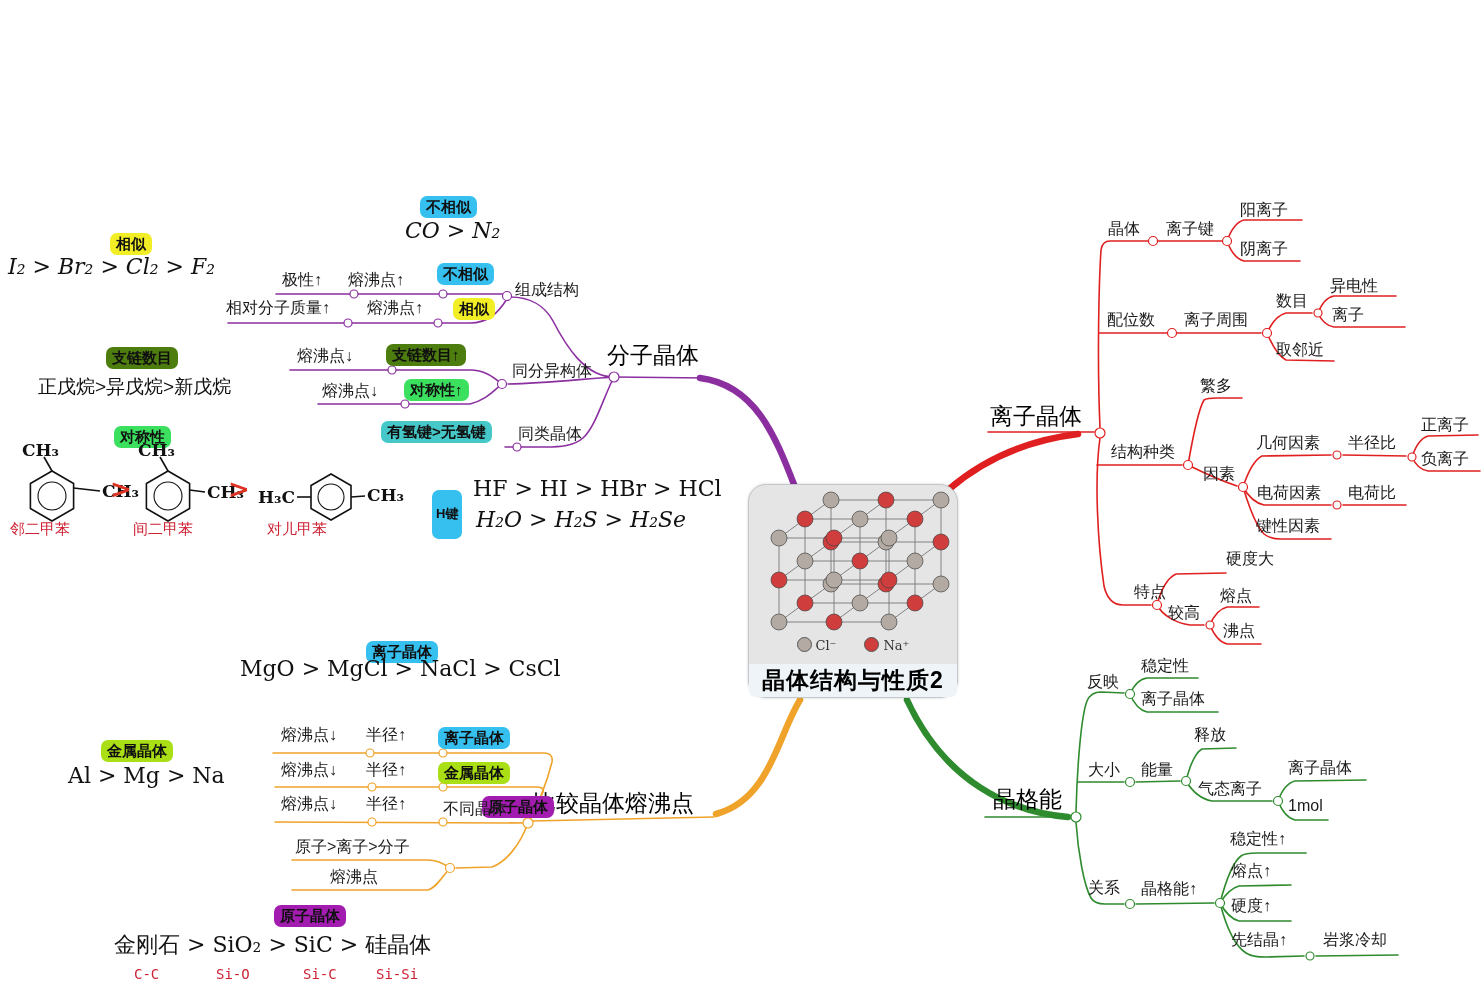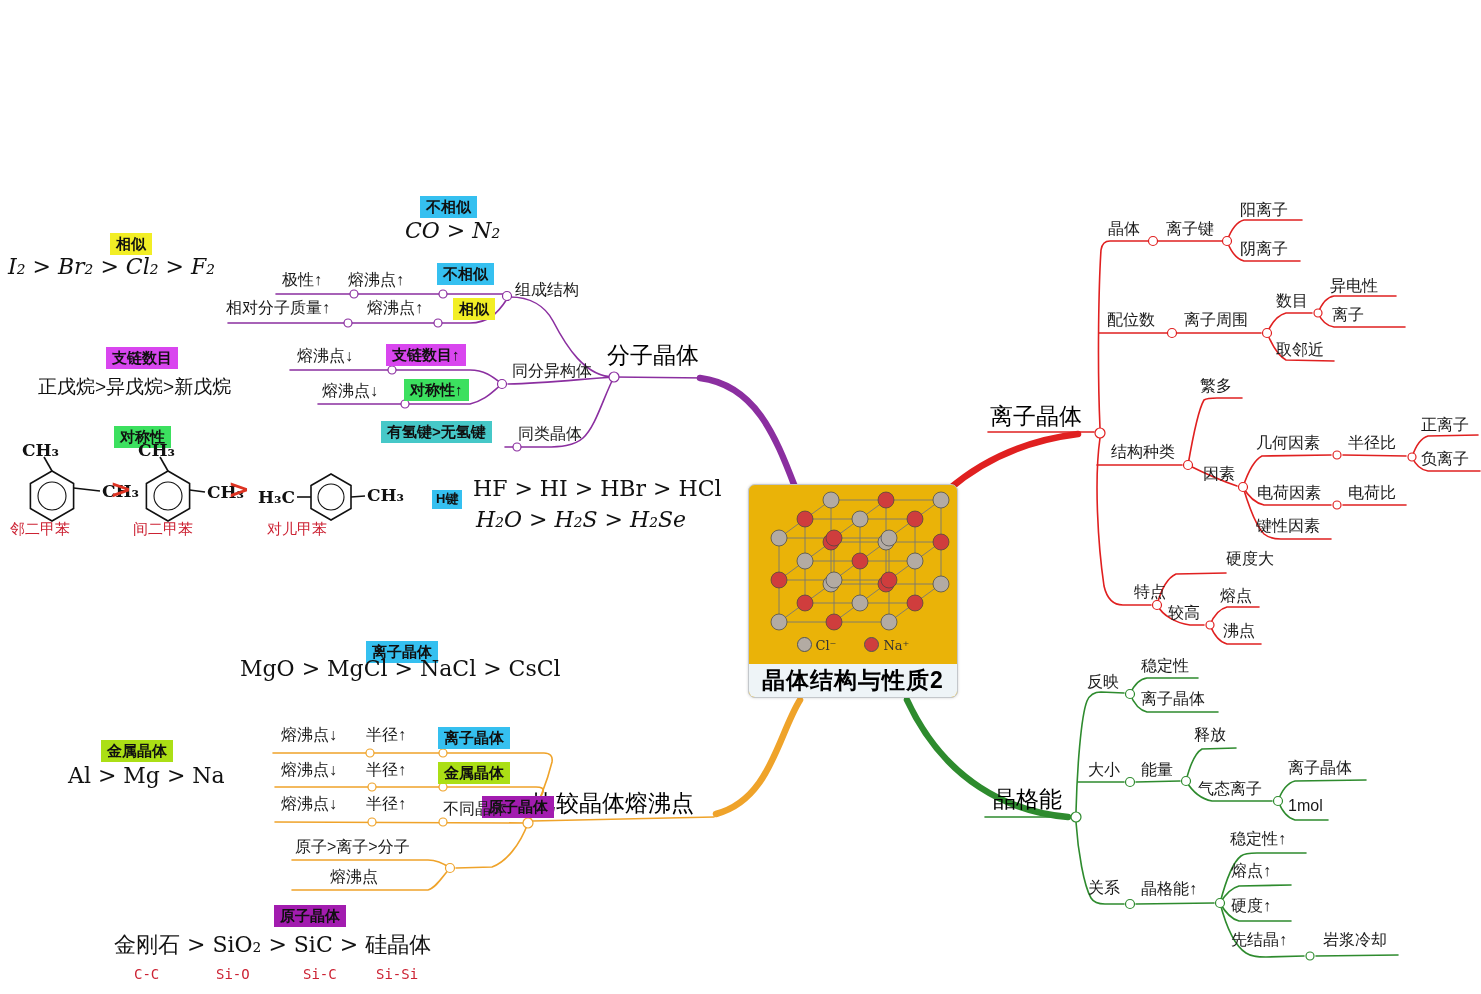--- a/index.html
+++ b/index.html
@@ -2,41 +2,41 @@
 <html><head>
 <meta charset="utf-8">
 <style>
   html,body{margin:0;padding:0;background:#fff;}
   .stage{position:relative;width:1481px;height:994px;background:#ffffff;overflow:hidden;
          font-family:"Liberation Sans",sans-serif;}
   svg.wire{position:absolute;left:0;top:0;}
   .node{position:absolute;font-size:16px;color:#1a1a1a;white-space:nowrap;line-height:1.15;}
   .big{font-size:23px;color:#000;}
   .badge{position:absolute;font-size:15px;font-weight:bold;color:#101010;padding:1px 6px;
-         white-space:nowrap;line-height:1.3;}
-  .small-badge{font-size:13px;padding:1px 4px;}
+         white-space:nowrap;line-height:1.3;border-radius:7px;}
+  .small-badge{font-size:13px;padding:16px 4px;}
   .c-cyan{background:#35c0f0;}
   .c-yellow{background:#f2ee25;}
-  .c-olive{background:#d946ef;}
+  .c-olive{background:#4d7c0f;}
   .c-green{background:#3ce05f;}
   .c-teal{background:#46c8c8;}
   .c-lime{background:#abdf15;}
   .c-mint{background:#a21caf;margin-left:44px;}
   .formula{position:absolute;font-family:"DejaVu Serif",serif;font-size:22px;color:#111;
            white-space:nowrap;}
   .it{font-style:italic;}
   .cjkf{position:absolute;font-size:19px;color:#111;white-space:nowrap;}
   .chem{position:absolute;font-family:"DejaVu Serif",serif;font-weight:bold;font-size:17px;
         color:#111;white-space:nowrap;}
   .gt{position:absolute;font-family:"DejaVu Serif",serif;font-weight:bold;font-size:26px;
       color:#dd3322;white-space:nowrap;}
   .redlab{position:absolute;font-size:15px;color:#cc2233;white-space:nowrap;}
   .mono{font-family:"DejaVu Sans Mono",monospace;font-size:14px;}
-  .card{position:absolute;left:748px;top:484px;width:208px;height:212px;background:#eab308;
-        border:1px solid #c3c7cb;border-radius:7px;box-shadow:0 0 3px rgba(0,0,0,.18);}
+  .card{position:absolute;left:748px;top:484px;width:208px;height:212px;background:#e5e5e5;
+        border:1px solid #c3c7cb;border-radius:18px;box-shadow:0 0 3px rgba(0,0,0,.18);}
   .card svg{display:block;margin:6px auto 0;}
   .legend{position:absolute;left:0;top:152px;width:100%;display:flex;justify-content:center;
           gap:28px;font-size:13px;color:#333;font-family:"DejaVu Serif",serif;}
   .legend .dot{display:inline-block;width:13px;height:13px;border-radius:50%;margin-right:4px;
                vertical-align:-2px;border:1px solid #555;}
   .dot-cl{background:#b3aba3;}
   .dot-na{background:#cf3d3d;}
   .ctitle{position:absolute;left:0;bottom:0;width:100%;height:33px;background:#eef4f7;
           border-radius:0 0 6px 6px;text-align:center;font-size:23px;font-weight:bold;
           color:#000;line-height:33px;letter-spacing:1px;}

